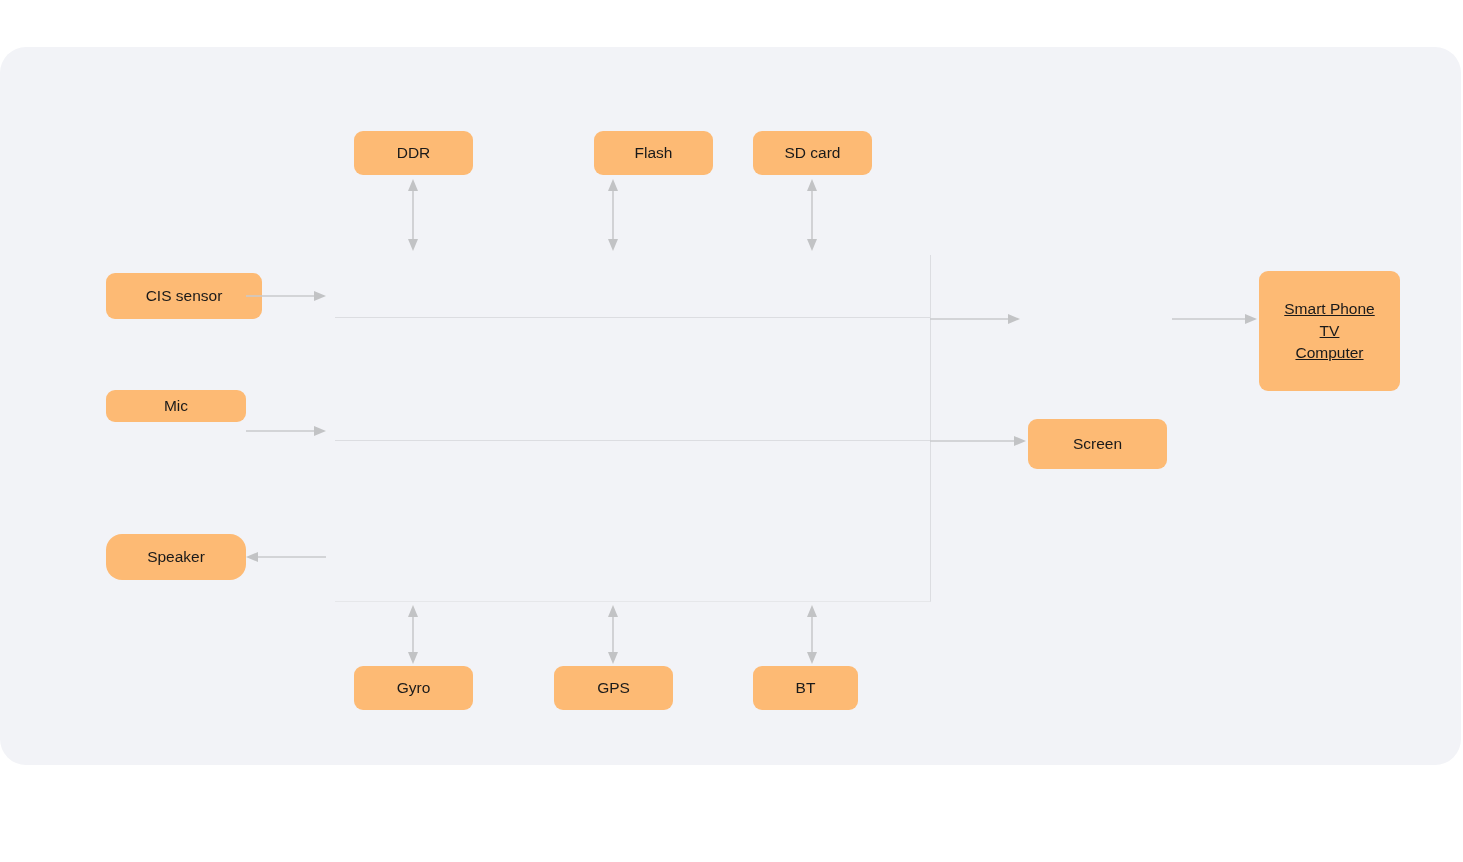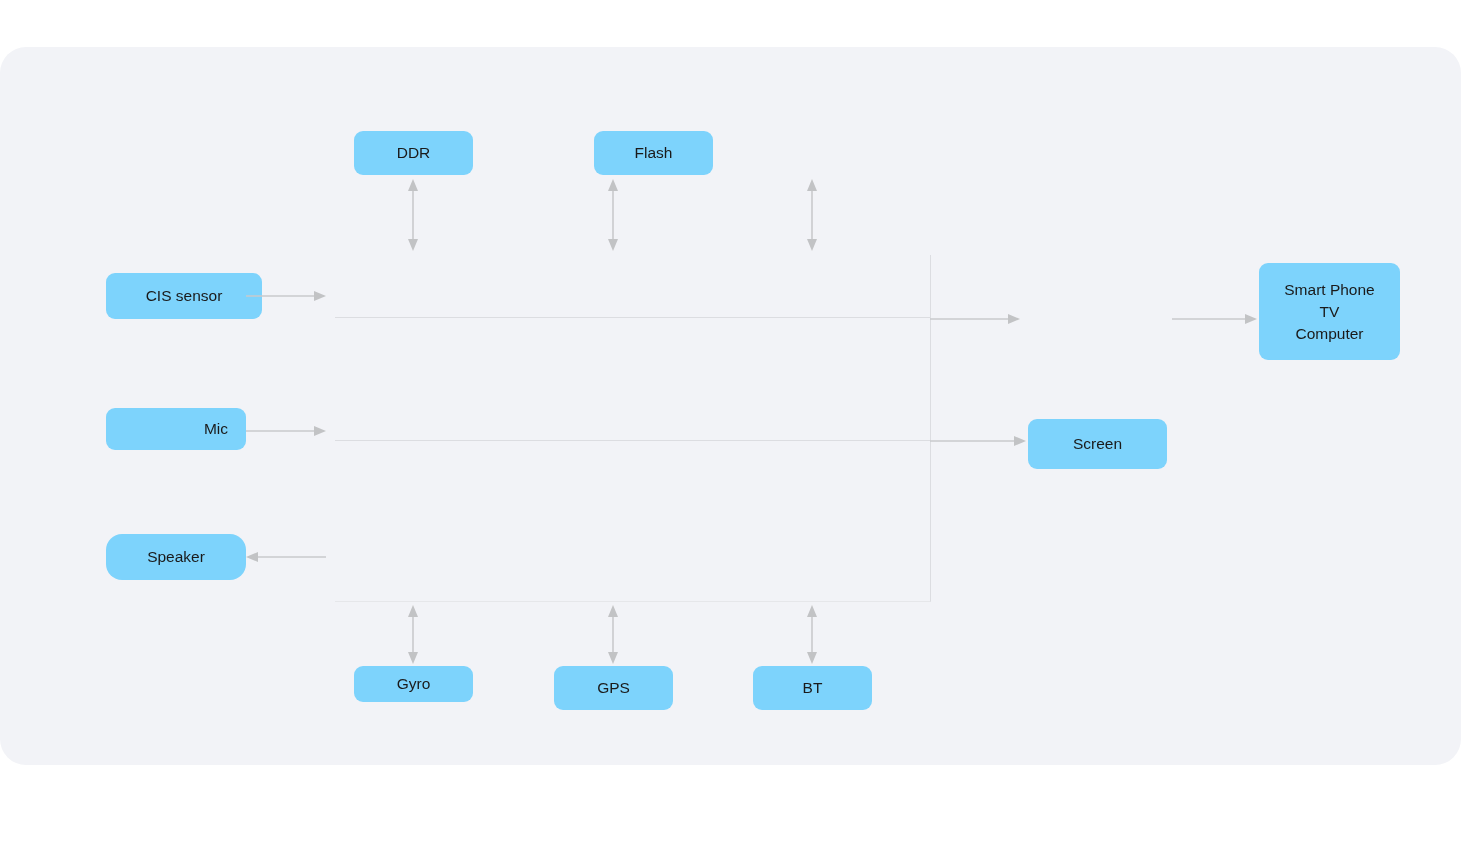--- a/index.html
+++ b/index.html
@@ -21,31 +21,31 @@
     top: 47px;
     width: 1461px;
     height: 718px;
     background: #f2f3f7;
     border-radius: 26px;
   }
 
   
   .node {
     position: absolute;
-    background: #7dd3fc;
+    background: #fdba74;
     border-radius: 9px;
     color: #1a1a1a;
     font-size: 15.5px;
     line-height: 1.42;
     display: flex;
     align-items: center;
     justify-content: center;
     text-align: center;
     box-sizing: border-box;
-    padding: 2px 18px;
+    padding: 2px 6px;
     white-space: pre-line;
   }
 
   
   .ghost-container {
     position: absolute;
     background: transparent;
     box-sizing: border-box;
     border-right: 1px solid #dcdde1;
     border-bottom: 1px solid #e6e7ea;
@@ -76,45 +76,48 @@
   </div>
   <div class="ghost-cell" style="left:335px; top:208px; width:596px; height:63px;"></div>
   <div class="ghost-cell" style="left:335px; top:271px; width:596px; height:123px;"></div>
 
   <div class="node" style="left:354px; top:84px; width:119px; height:44px;">
     <span>DDR</span>
   </div>
   <div class="node" style="left:554px; top:84px; width:119px; height:44px;margin-left:40px;">
     <span>Flash</span>
   </div>
+  <div class="node" style="left:753px; top:84px; width:119px; height:44px;">
+    <span>SD card</span>
+  </div>
 
   <div class="node" style="left:106px; top:226px; width:156px; height:46px;">
     <span>CIS sensor</span>
   </div>
-  <div class="node" style="left:106px; top:361px; width:140px; height:42px;justify-content:flex-end;">
+  <div class="node" style="left:106px; top:343px; width:140px; height:32px;">
     <span>Mic</span>
   </div>
   <div class="node" style="left:106px; top:487px; width:140px; height:46px;border-radius:16px;">
     <span>Speaker</span>
   </div>
 
-  <div class="node" style="left:354px; top:619px; width:119px; height:36px;">
+  <div class="node" style="left:354px; top:619px; width:119px; height:44px;">
     <span>Gyro</span>
   </div>
   <div class="node" style="left:554px; top:619px; width:119px; height:44px;">
     <span>GPS</span>
   </div>
-  <div class="node" style="left:753px; top:619px; width:119px; height:44px;">
+  <div class="node" style="left:753px; top:619px; width:105px; height:44px;">
     <span>BT</span>
   </div>
 
   <div class="node" style="left:1028px; top:372px; width:139px; height:50px;">
     <span>Screen</span>
   </div>
-  <div class="node" style="left:1259px; top:216px; width:141px; height:97px;">
+  <div class="node" style="left:1259px; top:224px; width:141px; height:120px;text-decoration:underline;">
     <span>Smart Phone
 TV
 Computer</span>
   </div>
 
   <div class="arrow" style="left:246px; top:239px; width:80px; height:20px;">
     <svg width="80" height="20">
       <line class="ln" x1="0" y1="10" x2="70" y2="10"></line>
       <polygon class="hd" points="80,10 68,5 68,15"></polygon>
     </svg>

